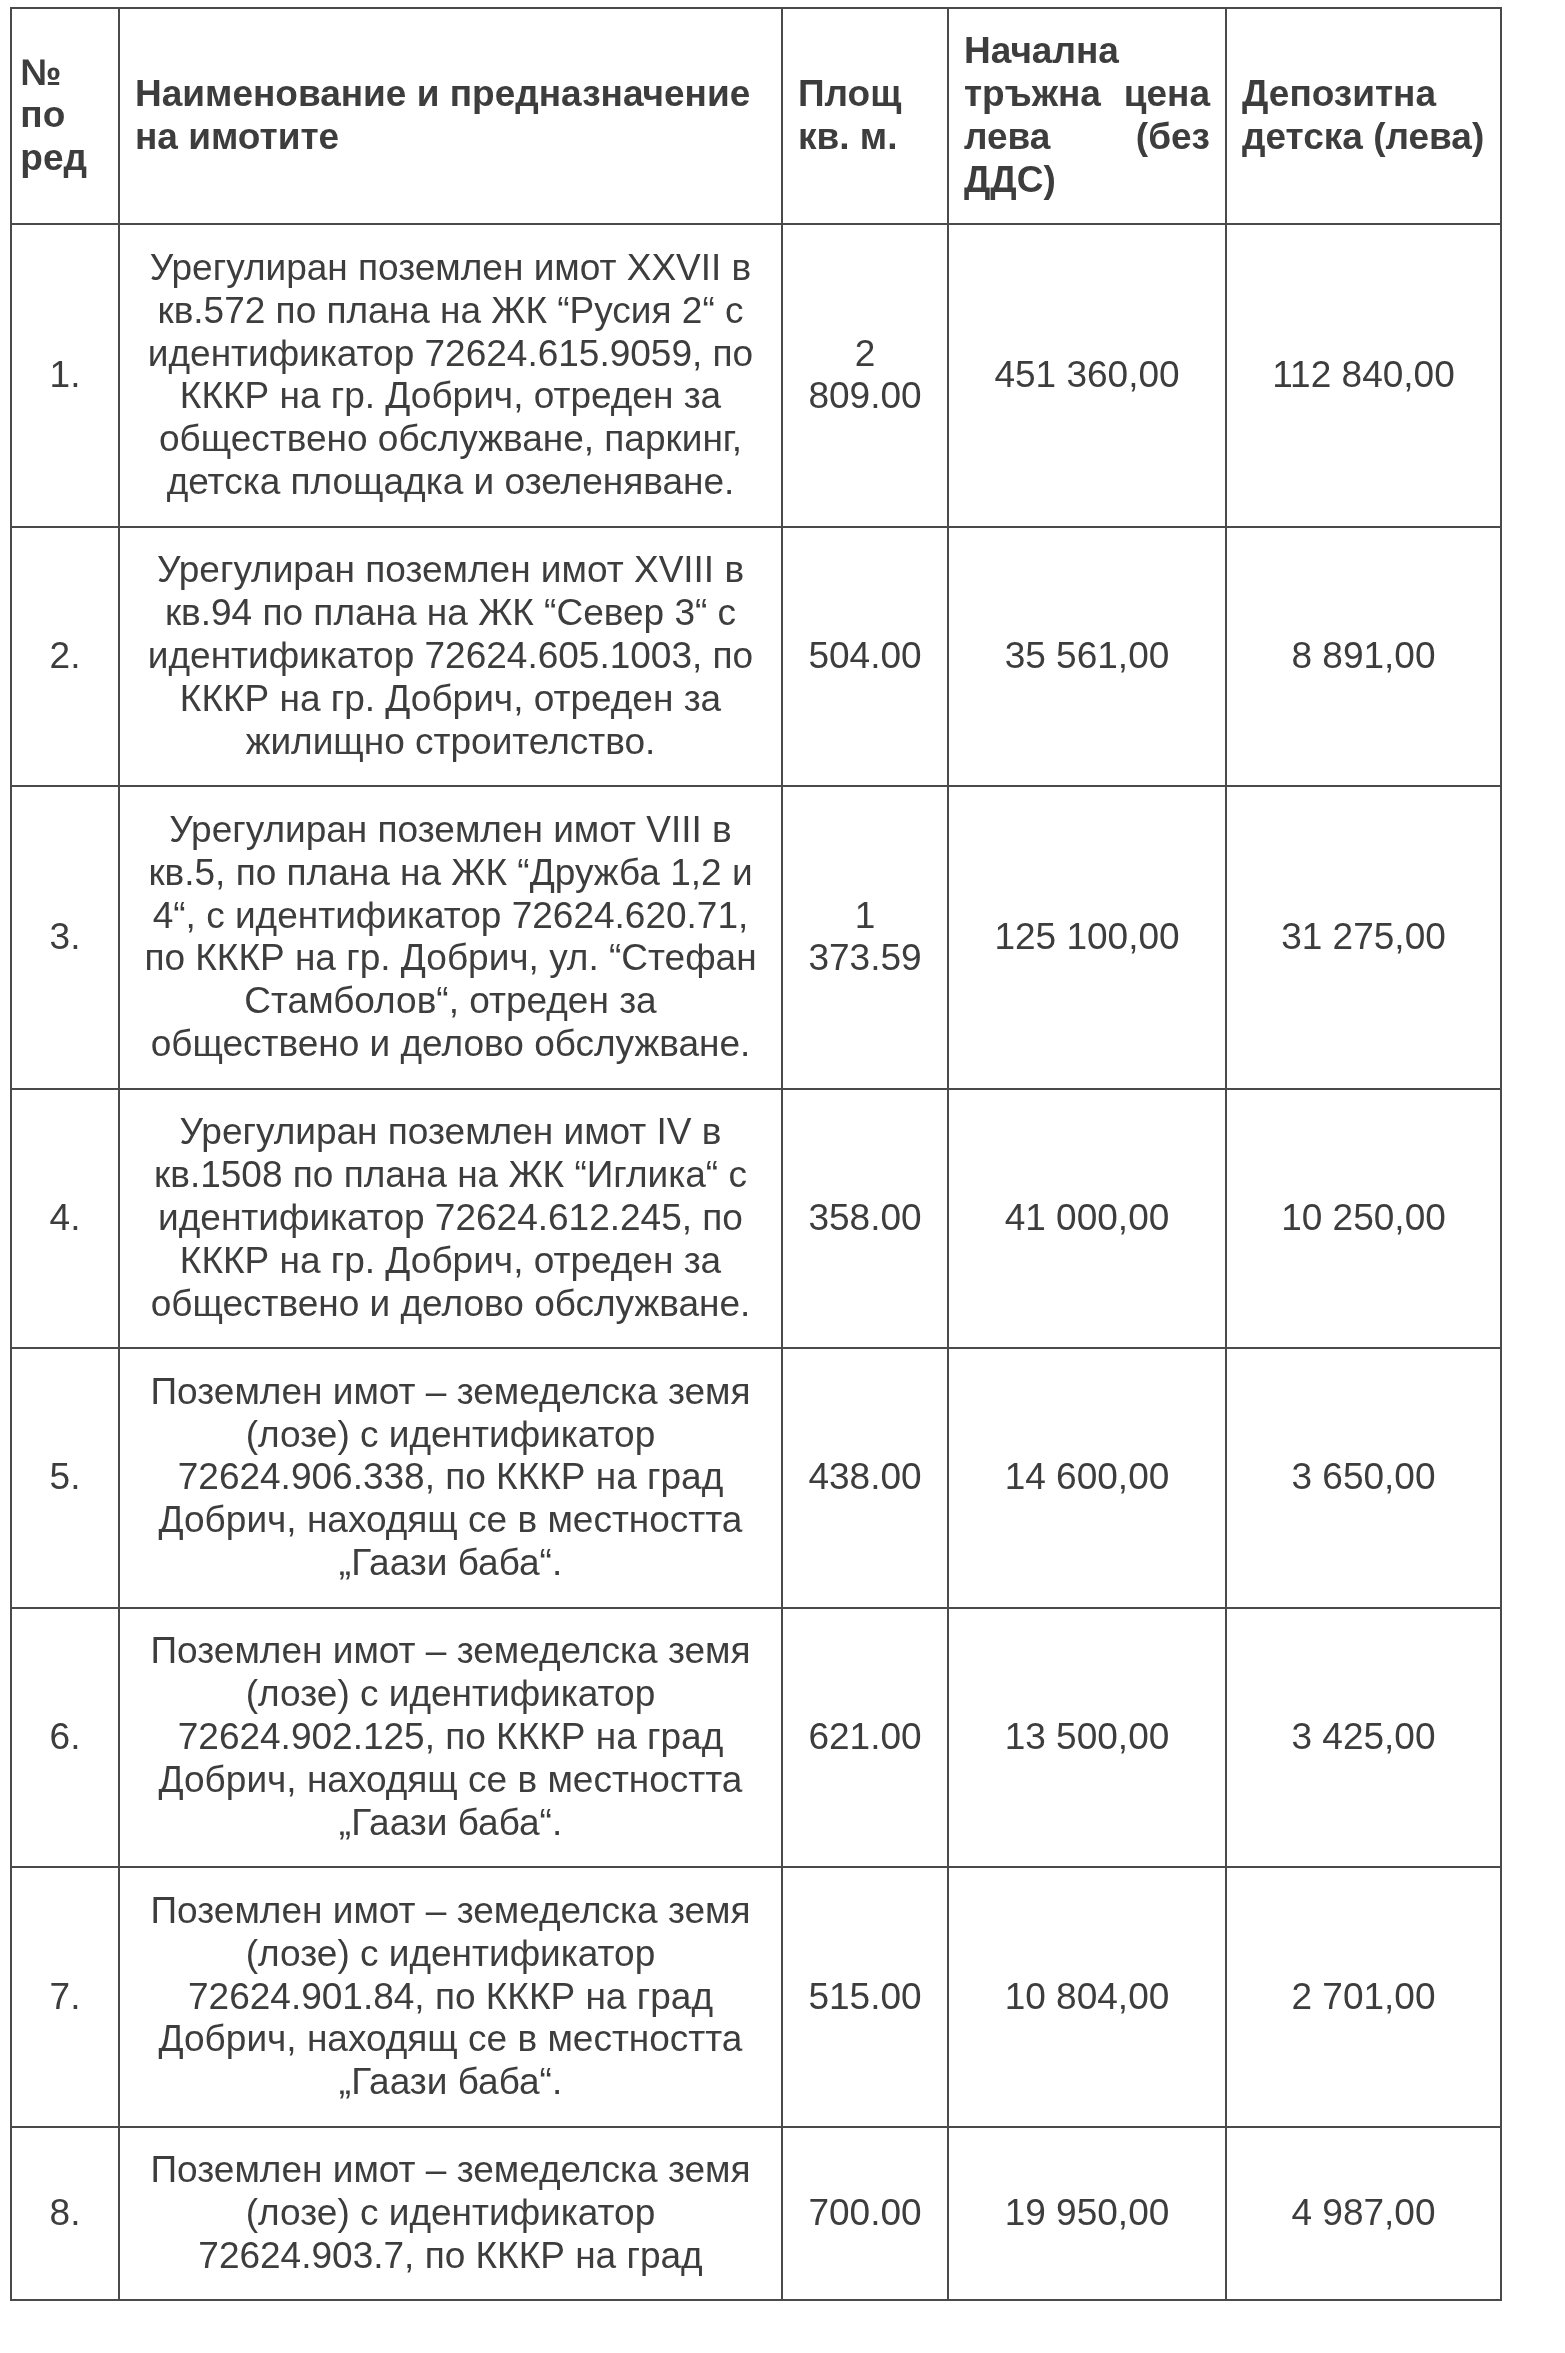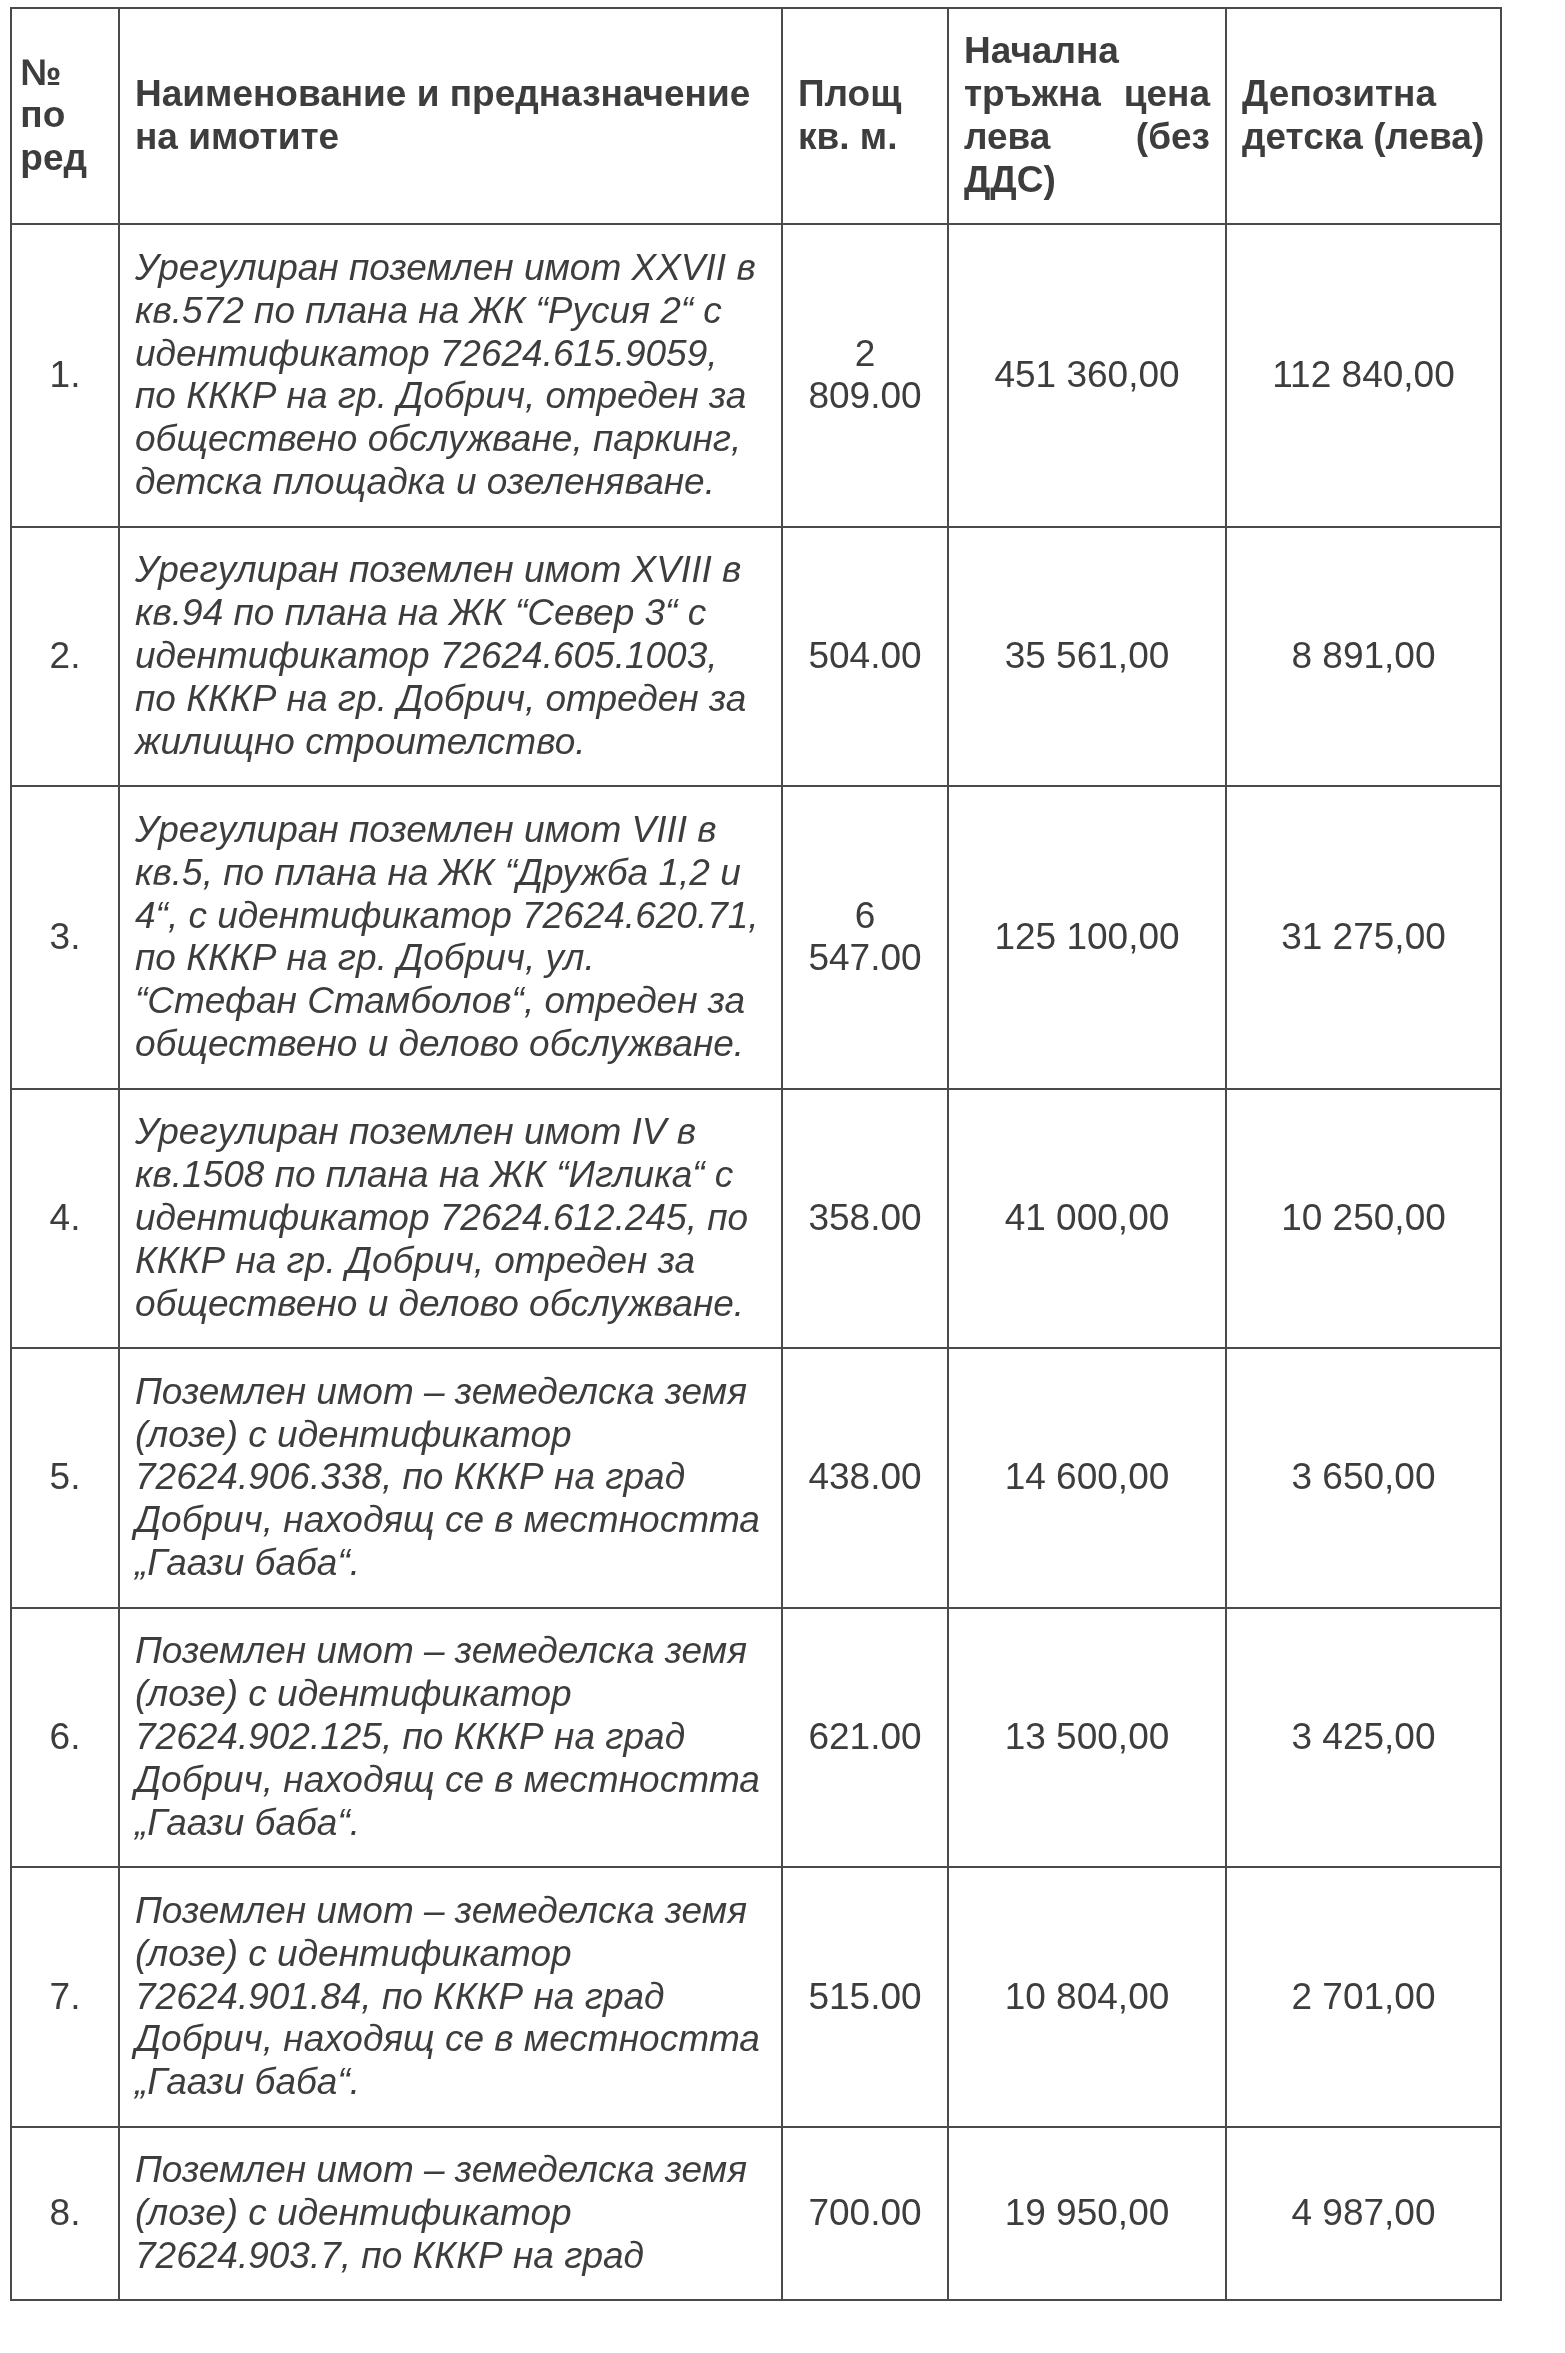--- a/index.html
+++ b/index.html
@@ -26,21 +26,21 @@
     padding: 21.5px 15px;
     word-wrap: break-word;
   }
   th {
     font-weight: bold;
     text-align: left;
   }
   th.h-num { padding-left: 8.3px; padding-right: 8.3px; margin-top: 28px; }
   th.h-price { text-align: justify; margin-left: 13px; }
   td.c-num { text-align: center; padding-left: 8.3px; padding-right: 8.3px; }
-  td.c-name { text-align: left; font-style: italic; }
+  td.c-name { text-align: center; }
   td.c-area, td.c-price, td.c-deposit { text-align: center; }
 </style>
 </head>
 <body>
 
 <div class="doc">
   <table class="props">
     <colgroup>
       <col style="width:108px">
       <col style="width:663px">
@@ -68,21 +68,21 @@
       <tr>
         <td class="c-num">2.</td>
         <td class="c-name">Урегулиран поземлен имот XVIII в кв.94 по плана на ЖК “Север 3“ с идентификатор 72624.605.1003, по КККР на гр. Добрич, отреден за жилищно строителство.</td>
         <td class="c-area">504.00</td>
         <td class="c-price">35 561,00</td>
         <td class="c-deposit">8 891,00</td>
       </tr>
       <tr>
         <td class="c-num">3.</td>
         <td class="c-name">Урегулиран поземлен имот VIII в кв.5, по плана на ЖК “Дружба 1,2 и 4“, с идентификатор 72624.620.71, по КККР на гр. Добрич, ул. “Стефан Стамболов“, отреден за обществено и делово обслужване.</td>
-        <td class="c-area">6 547.00</td>
+        <td class="c-area">1 373.59</td>
         <td class="c-price">125 100,00</td>
         <td class="c-deposit">31 275,00</td>
       </tr>
       <tr>
         <td class="c-num">4.</td>
         <td class="c-name">Урегулиран поземлен имот IV в кв.1508 по плана на ЖК “Иглика“ с идентификатор 72624.612.245, по КККР на гр. Добрич, отреден за обществено и делово обслужване.</td>
         <td class="c-area">358.00</td>
         <td class="c-price">41 000,00</td>
         <td class="c-deposit">10 250,00</td>
       </tr>

